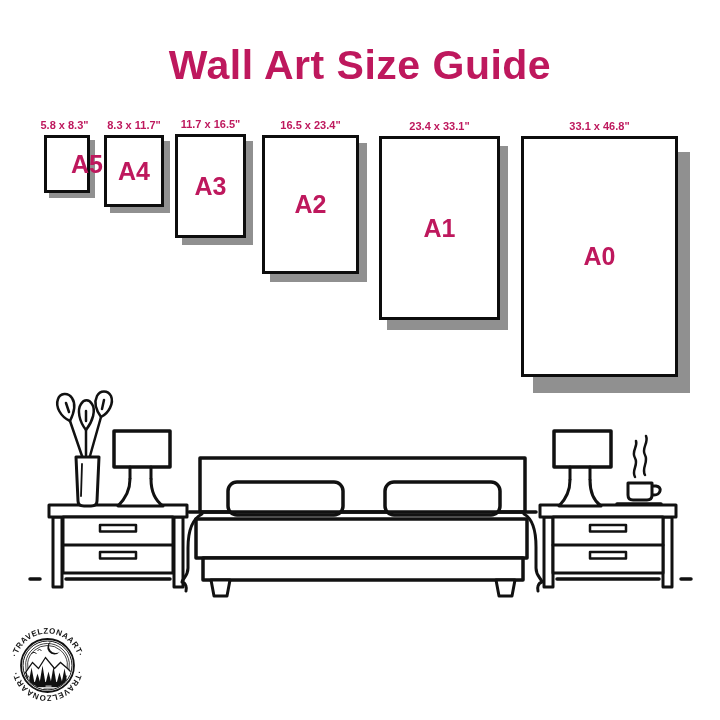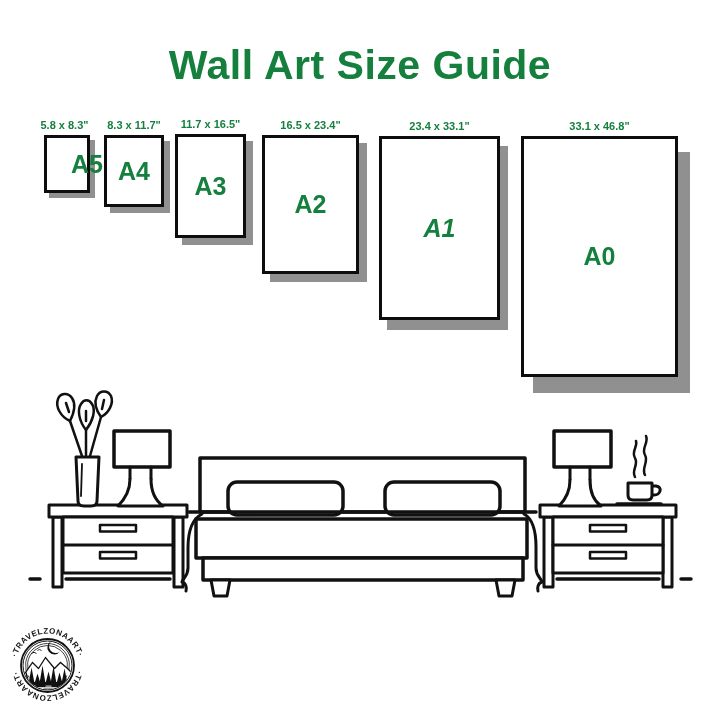--- a/index.html
+++ b/index.html
@@ -1,36 +1,36 @@
 <!DOCTYPE html>
 <html><head>
 <meta charset="utf-8">
 <style>
   html,body{margin:0;padding:0;background:#fff;}
   .canvas{position:relative;width:720px;height:720px;background:#ffffff;overflow:hidden;
-          font-family:"Liberation Sans",sans-serif;color:#15803d;}
+          font-family:"Liberation Sans",sans-serif;color:#be185d;}
   .page-title{position:absolute;top:42px;left:0;width:720px;text-align:center;
               font-size:41px;font-weight:bold;letter-spacing:.5px;}
   .size-box{position:absolute;}
   .dim{position:absolute;bottom:100%;margin-bottom:4px;left:50%;transform:translateX(-50%);
        white-space:nowrap;font-size:11px;font-weight:bold;}
   .paper{width:100%;height:100%;box-sizing:border-box;background:#fff;border:3px solid #0d0d0d;
          display:flex;align-items:center;justify-content:center;
          font-size:25px;font-weight:bold;}
   .s0{left:44px;top:135px;width:41px;height:58px;}
   .s1{left:104px;top:135px;width:60px;height:72px;}
   .s2{left:175px;top:134px;width:71px;height:104px;}
   .s3{left:262px;top:135px;width:97px;height:139px;}
   .s4{left:379px;top:136px;width:121px;height:184px;}
   .s5{left:521px;top:136px;width:157px;height:241px;}
   .s0 .paper{box-shadow:5px 5px 0 #909090;padding-left:40px;}
   .s1 .paper{box-shadow:6px 6px 0 #909090;}
   .s2 .paper{box-shadow:7px 7px 0 #909090;}
   .s3 .paper{box-shadow:8px 8px 0 #909090;}
-  .s4 .paper{box-shadow:8px 10px 0 #909090;font-style:italic;}
+  .s4 .paper{box-shadow:8px 10px 0 #909090;}
   .s5 .paper{box-shadow:12px 16px 0 #909090;text-align:right;}
   .scene{position:absolute;left:0;top:378px;width:720px;height:237px;}
   .logo{position:absolute;left:0;top:618px;width:95px;height:95px;}
   .website{position:absolute;left:400px;top:672px;font-size:32px;font-weight:bold;letter-spacing:.3px;}
   svg *{vector-effect:none;}
 </style>
 </head>
 <body>
 
 <div class="canvas">

